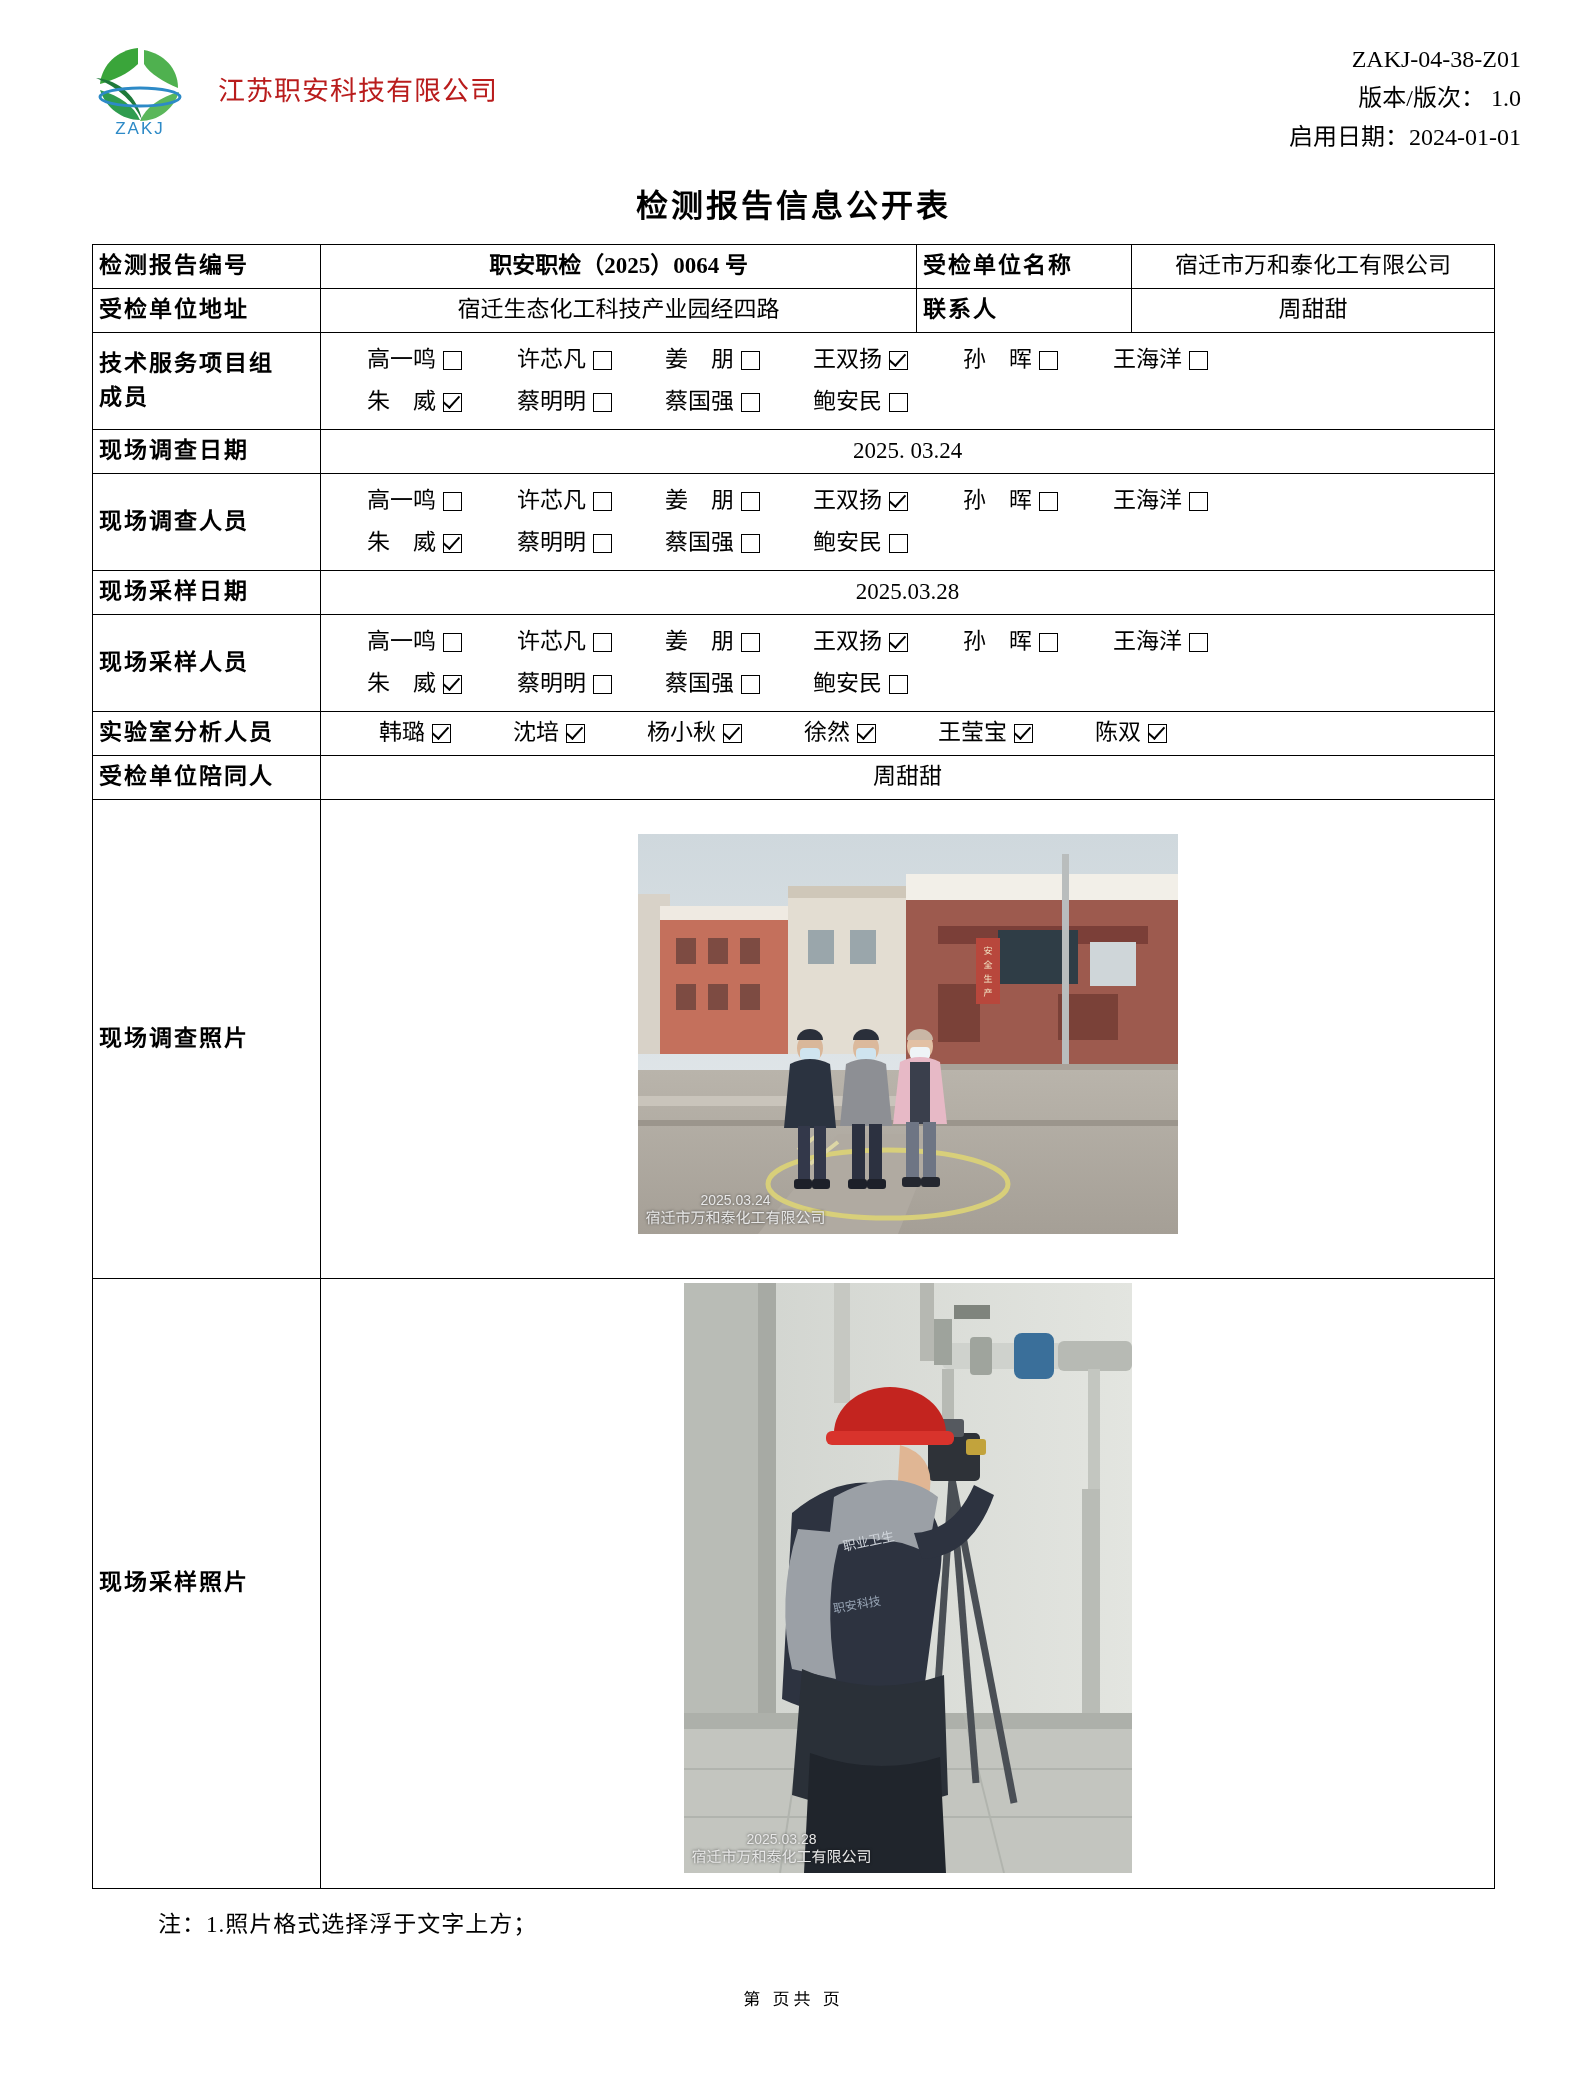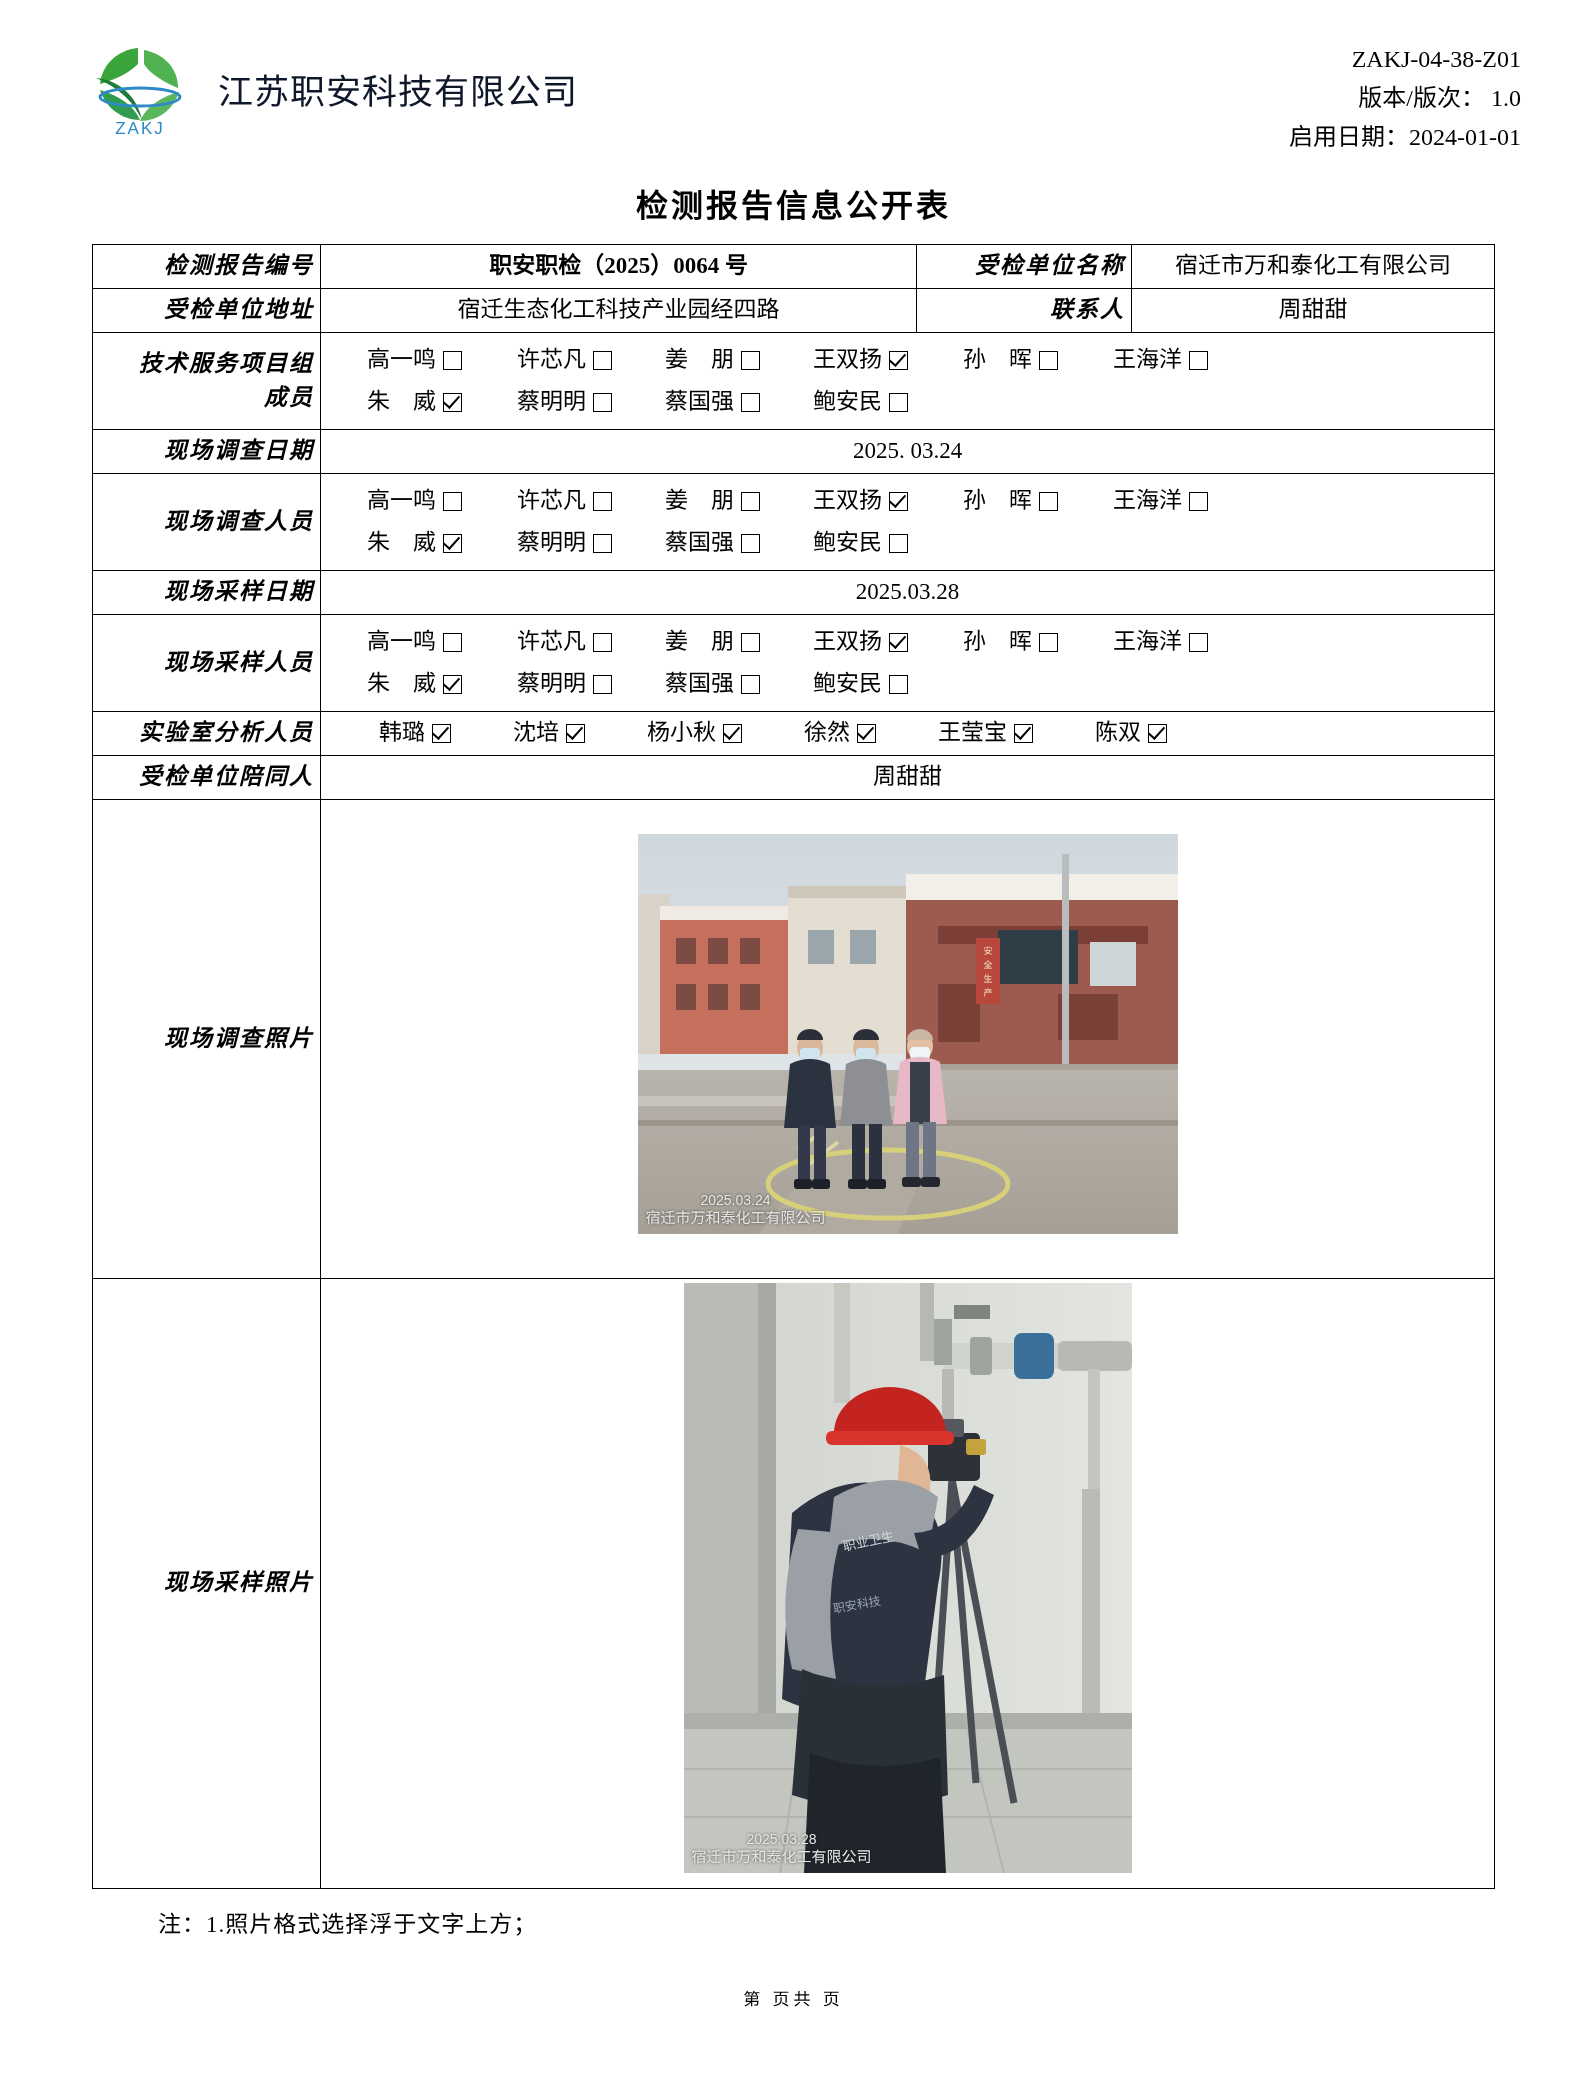--- a/index.html
+++ b/index.html
@@ -36,23 +36,23 @@
     gap: 18px;
     padding-left: 18px;
   }
   .logo {
     width: 120px;
     height: 108px;
     position: relative;
   }
   .logo svg { display: block; }
   .brand-name {
-    font-size: 35px;
+    font-size: 27px;
     letter-spacing: 1px;
-    color: #0f172a;
+    color: #b91c1c;
     font-family: "Liberation Serif", serif;
     white-space: nowrap;
   }
   .header-meta {
     text-align: right;
     font-size: 24px;
     line-height: 1.62;
     padding-top: 6px;
     padding-right: 4px;
     white-space: nowrap;
@@ -76,25 +76,24 @@
     table-layout: fixed;
     font-size: 23px;
   }
   table.main td {
     border: 1.6px solid #000;
     padding: 4px 6px;
     vertical-align: middle;
     line-height: 1.5;
   }
   .lbl {
-    text-align: right;
+    text-align: left;
     font-weight: bold;
     letter-spacing: 2px;
     white-space: nowrap;
-    font-style: italic;
   }
   .val-center {
     text-align: center;
   }
   .val-left {
     text-align: left;
     padding-left: 14px;
   }
   .rowh { height: 44px; }
 

